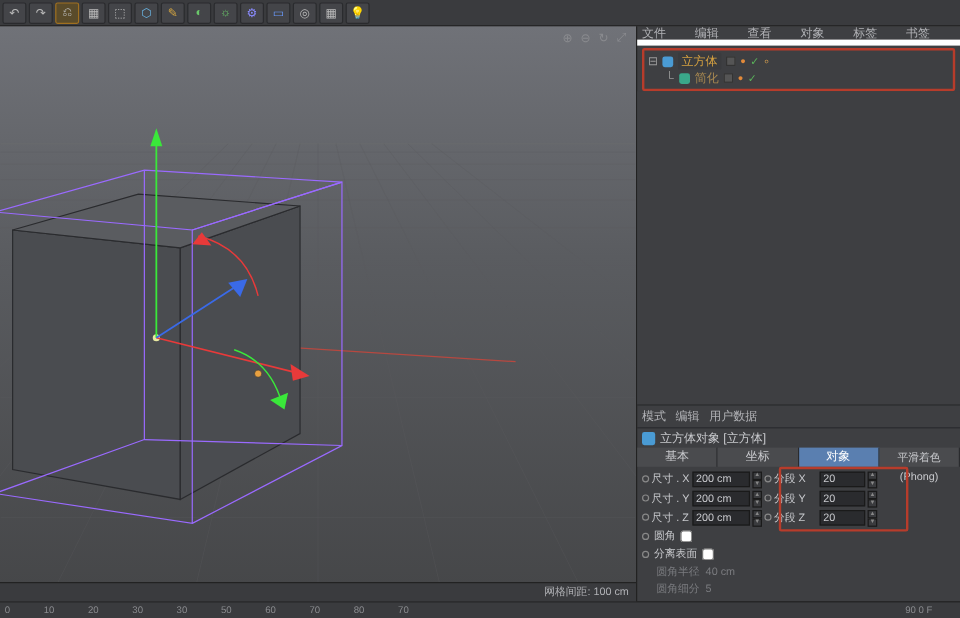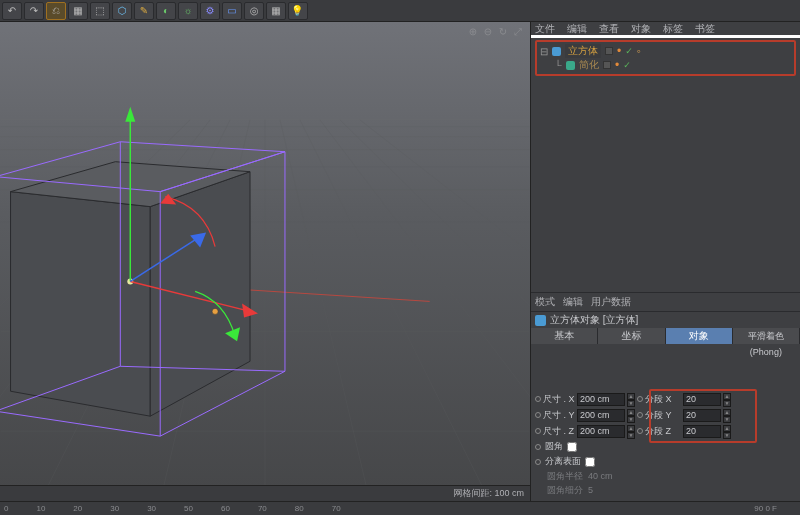--- a/index.html
+++ b/index.html
@@ -9,42 +9,42 @@
 .tbtn { width: 20px; height: 18px; background: #444549; border: 1px solid #2a2b2e; border-radius: 2px; display: flex; align-items: center; justify-content: center; font-size: 10px; color: #bbb; cursor: pointer; }
 .tbtn.active { background: #5a4b2a; border-color: #a07020; }
 .main { display: flex; flex: 1; min-height: 0; }
 .viewport { position: relative; flex: 1; background: linear-gradient(#707278 0%, #5a5c60 40%, #454648 100%); overflow: hidden; }
 .vp-overlay-icons { position: absolute; top: 4px; right: 6px; display: flex; gap: 3px; }
 .vp-icon { width: 12px; height: 12px; font-size: 10px; color: #8a8b8f; text-align: center; cursor: pointer; }
 .statusbar { position: absolute; bottom: 0; left: 0; right: 0; height: 16px; background: #3a3b3e; border-top: 1px solid #222; font-size: 9px; color: #b0b1b5; display: flex; align-items: center; justify-content: flex-end; padding: 0 6px; text-align: right; }
 .timeline { height: 14px; background: #3a3b3e; border-top: 1px solid #222; display: flex; align-items: center; padding: 0 4px; }
 .timeline .tick { font-size: 8px; color: #8a8b8f; margin-right: 28px; }
 .right { width: 270px; background: #3e3f42; display: flex; flex-direction: column; border-left: 1px solid #222; }
-.panel-menu { height: 16px; display: flex; align-items: center; padding: 0 4px; gap: 12px; border-bottom: 3px solid #ffffff; }
+.panel-menu { height: 16px; display: flex; align-items: center; padding: 0 4px; gap: 24px; border-bottom: 5px solid #ffffff; }
 .panel-menu span { font-size: 10px; color: #b0b1b5; cursor: pointer; }
 .hi-box { border: 2px solid #b73c2b; border-radius: 2px; margin: 2px 4px 0 4px; padding: 2px 3px; }
 .hier-row { display: flex; align-items: center; height: 14px; font-size: 10px; color: #c8c9cd; gap: 4px; }
 .hier-row .exp { color: #999; width: 8px; text-align: center; }
 .hier-row .dot-blue { width: 9px; height: 9px; background: #4a9bd4; border-radius: 2px; }
 .hier-row .dot-teal { width: 9px; height: 9px; background: #3aa88a; border-radius: 2px; }
 .hier-row .sel { background: #3a3b3e; padding: 0 3px; border-radius: 1px; color: #d4a040; }
 .hier-row .tag { width: 8px; height: 8px; background: #555; border: 1px solid #333; }
 .hier-row .tick-g { color: #5ab45a; font-size: 9px; }
 .hier-row .ddot { color: #e28a3a; font-size: 12px; line-height: 8px; }
 .hierarchy-space { flex: 1; background: #3e3f42; }
 .attr-menu { height: 20px; display: flex; align-items: center; padding: 0 4px; gap: 8px; border-top: 1px solid #2a2b2e; border-bottom: 1px solid #2a2b2e; }
 .attr-menu span { font-size: 10px; color: #b0b1b5; cursor: pointer; }
 .attr-head { height: 16px; display: flex; align-items: center; padding: 0 4px; gap: 4px; font-size: 10px; color: #c8c9cd; }
 .attr-head .ico { width: 11px; height: 11px; background: #4a9bd4; border-radius: 2px; }
 .tabs { display: flex; height: 16px; }
 .tab { flex: 1; font-size: 10px; text-align: center; line-height: 16px; background: #4a4b4e; color: #c8c9cd; border-right: 1px solid #2a2b2e; cursor: pointer; }
 .tab.active { background: #5a7fb0; color: #fff; }
 .tab.phong { background: #4a4b4e; font-size: 9px; }
 .attr-title { height: 14px; font-size: 10px; color: #c8c9cd; background: #44454a; padding: 0 4px; line-height: 14px; border-bottom: 1px solid #2a2b2e; }
-.param-rows { position: relative; padding: 2px 4px 4px 4px; margin-top: 45px; }
+.param-rows { position: relative; padding: 2px 4px 4px 4px; }
 .hi-box2 { position: absolute; border: 2px solid #b73c2b; border-radius: 2px; pointer-events: none; }
 .prow { display: flex; align-items: center; height: 16px; gap: 2px; }
 .plabel { font-size: 9px; color: #c8c9cd; width: 40px; display: flex; align-items: center; gap: 2px; }
 .pbullet { width: 6px; height: 6px; border: 1px solid #888; border-radius: 50%; }
 .pinput { width: 48px; height: 13px; background: #2a2b2e; border: 1px solid #1a1a1a; color: #c8c9cd; font-size: 9px; padding: 0 2px; }
 .spinbox { width: 8px; height: 13px; display: flex; flex-direction: column; }
 .spinbox div { flex: 1; background: #3a3b3e; border: 1px solid #1a1a1a; font-size: 5px; color: #888; text-align: center; line-height: 5px; cursor: pointer; }
 .checkrow { display: flex; align-items: center; height: 15px; gap: 4px; font-size: 9px; color: #c8c9cd; }
 .checkrow input { width: 10px; height: 10px; }
 .dimrow { font-size: 9px; color: #7a7b7f; height: 14px; line-height: 14px; padding-left: 12px; }

